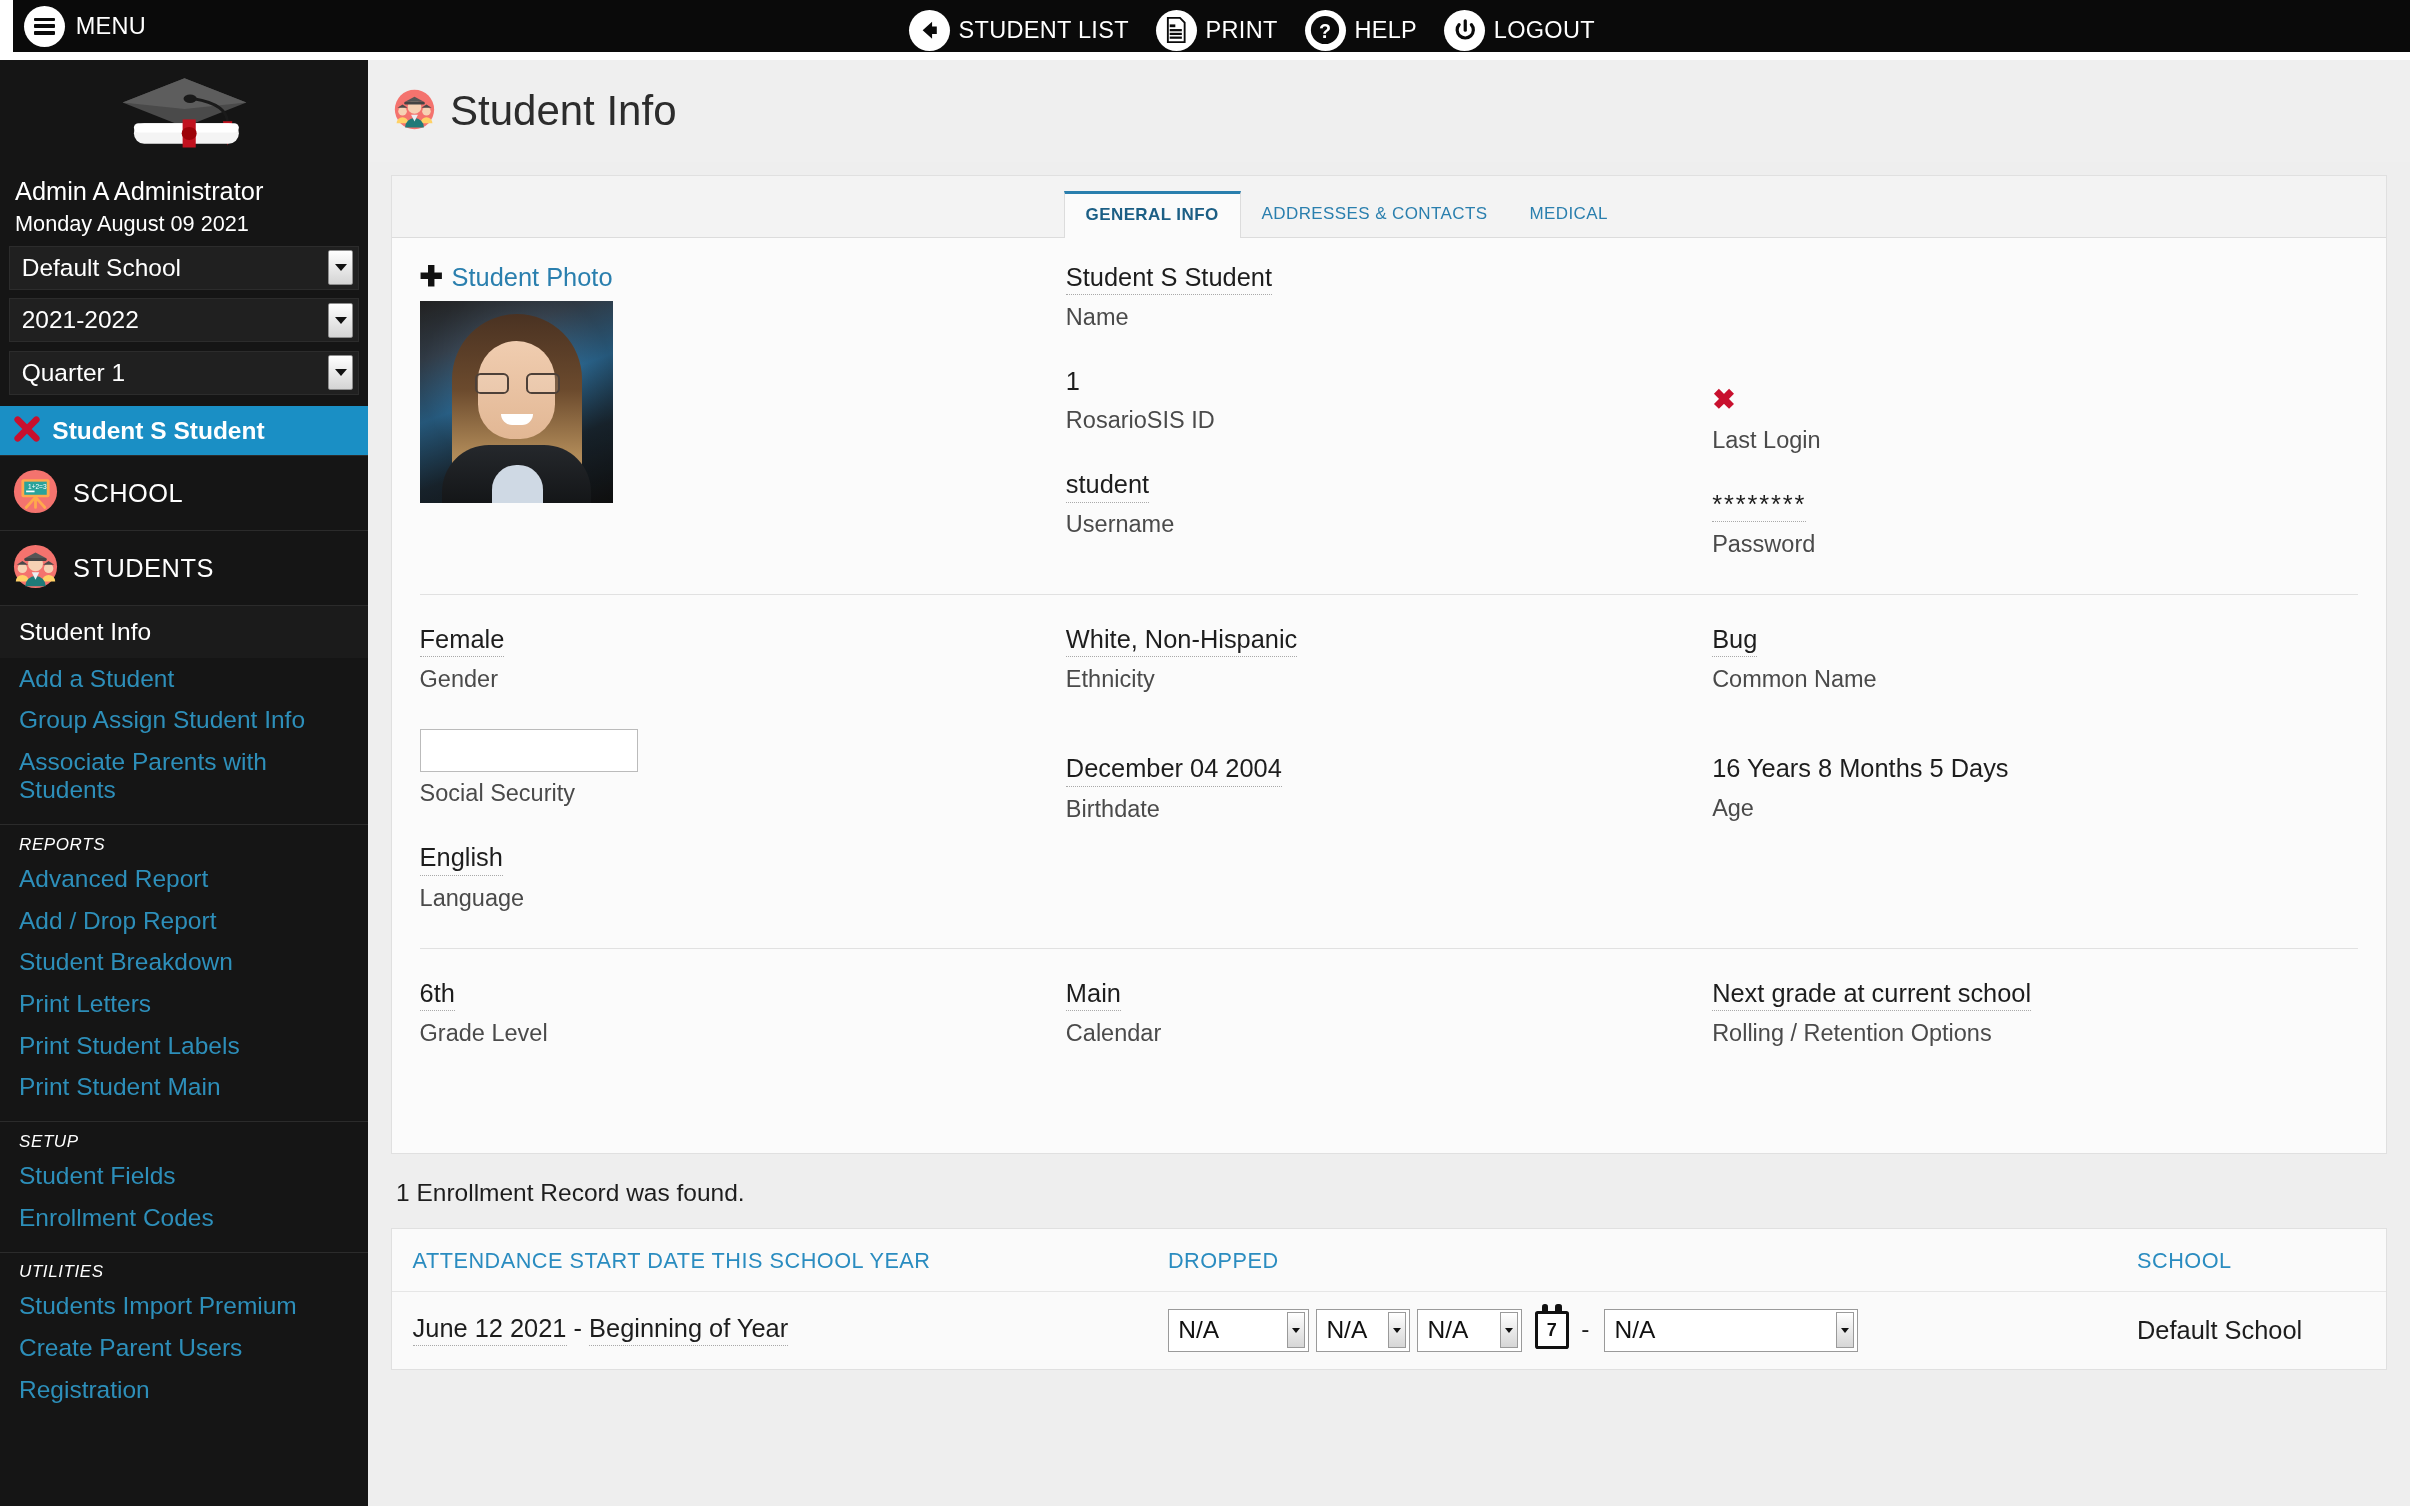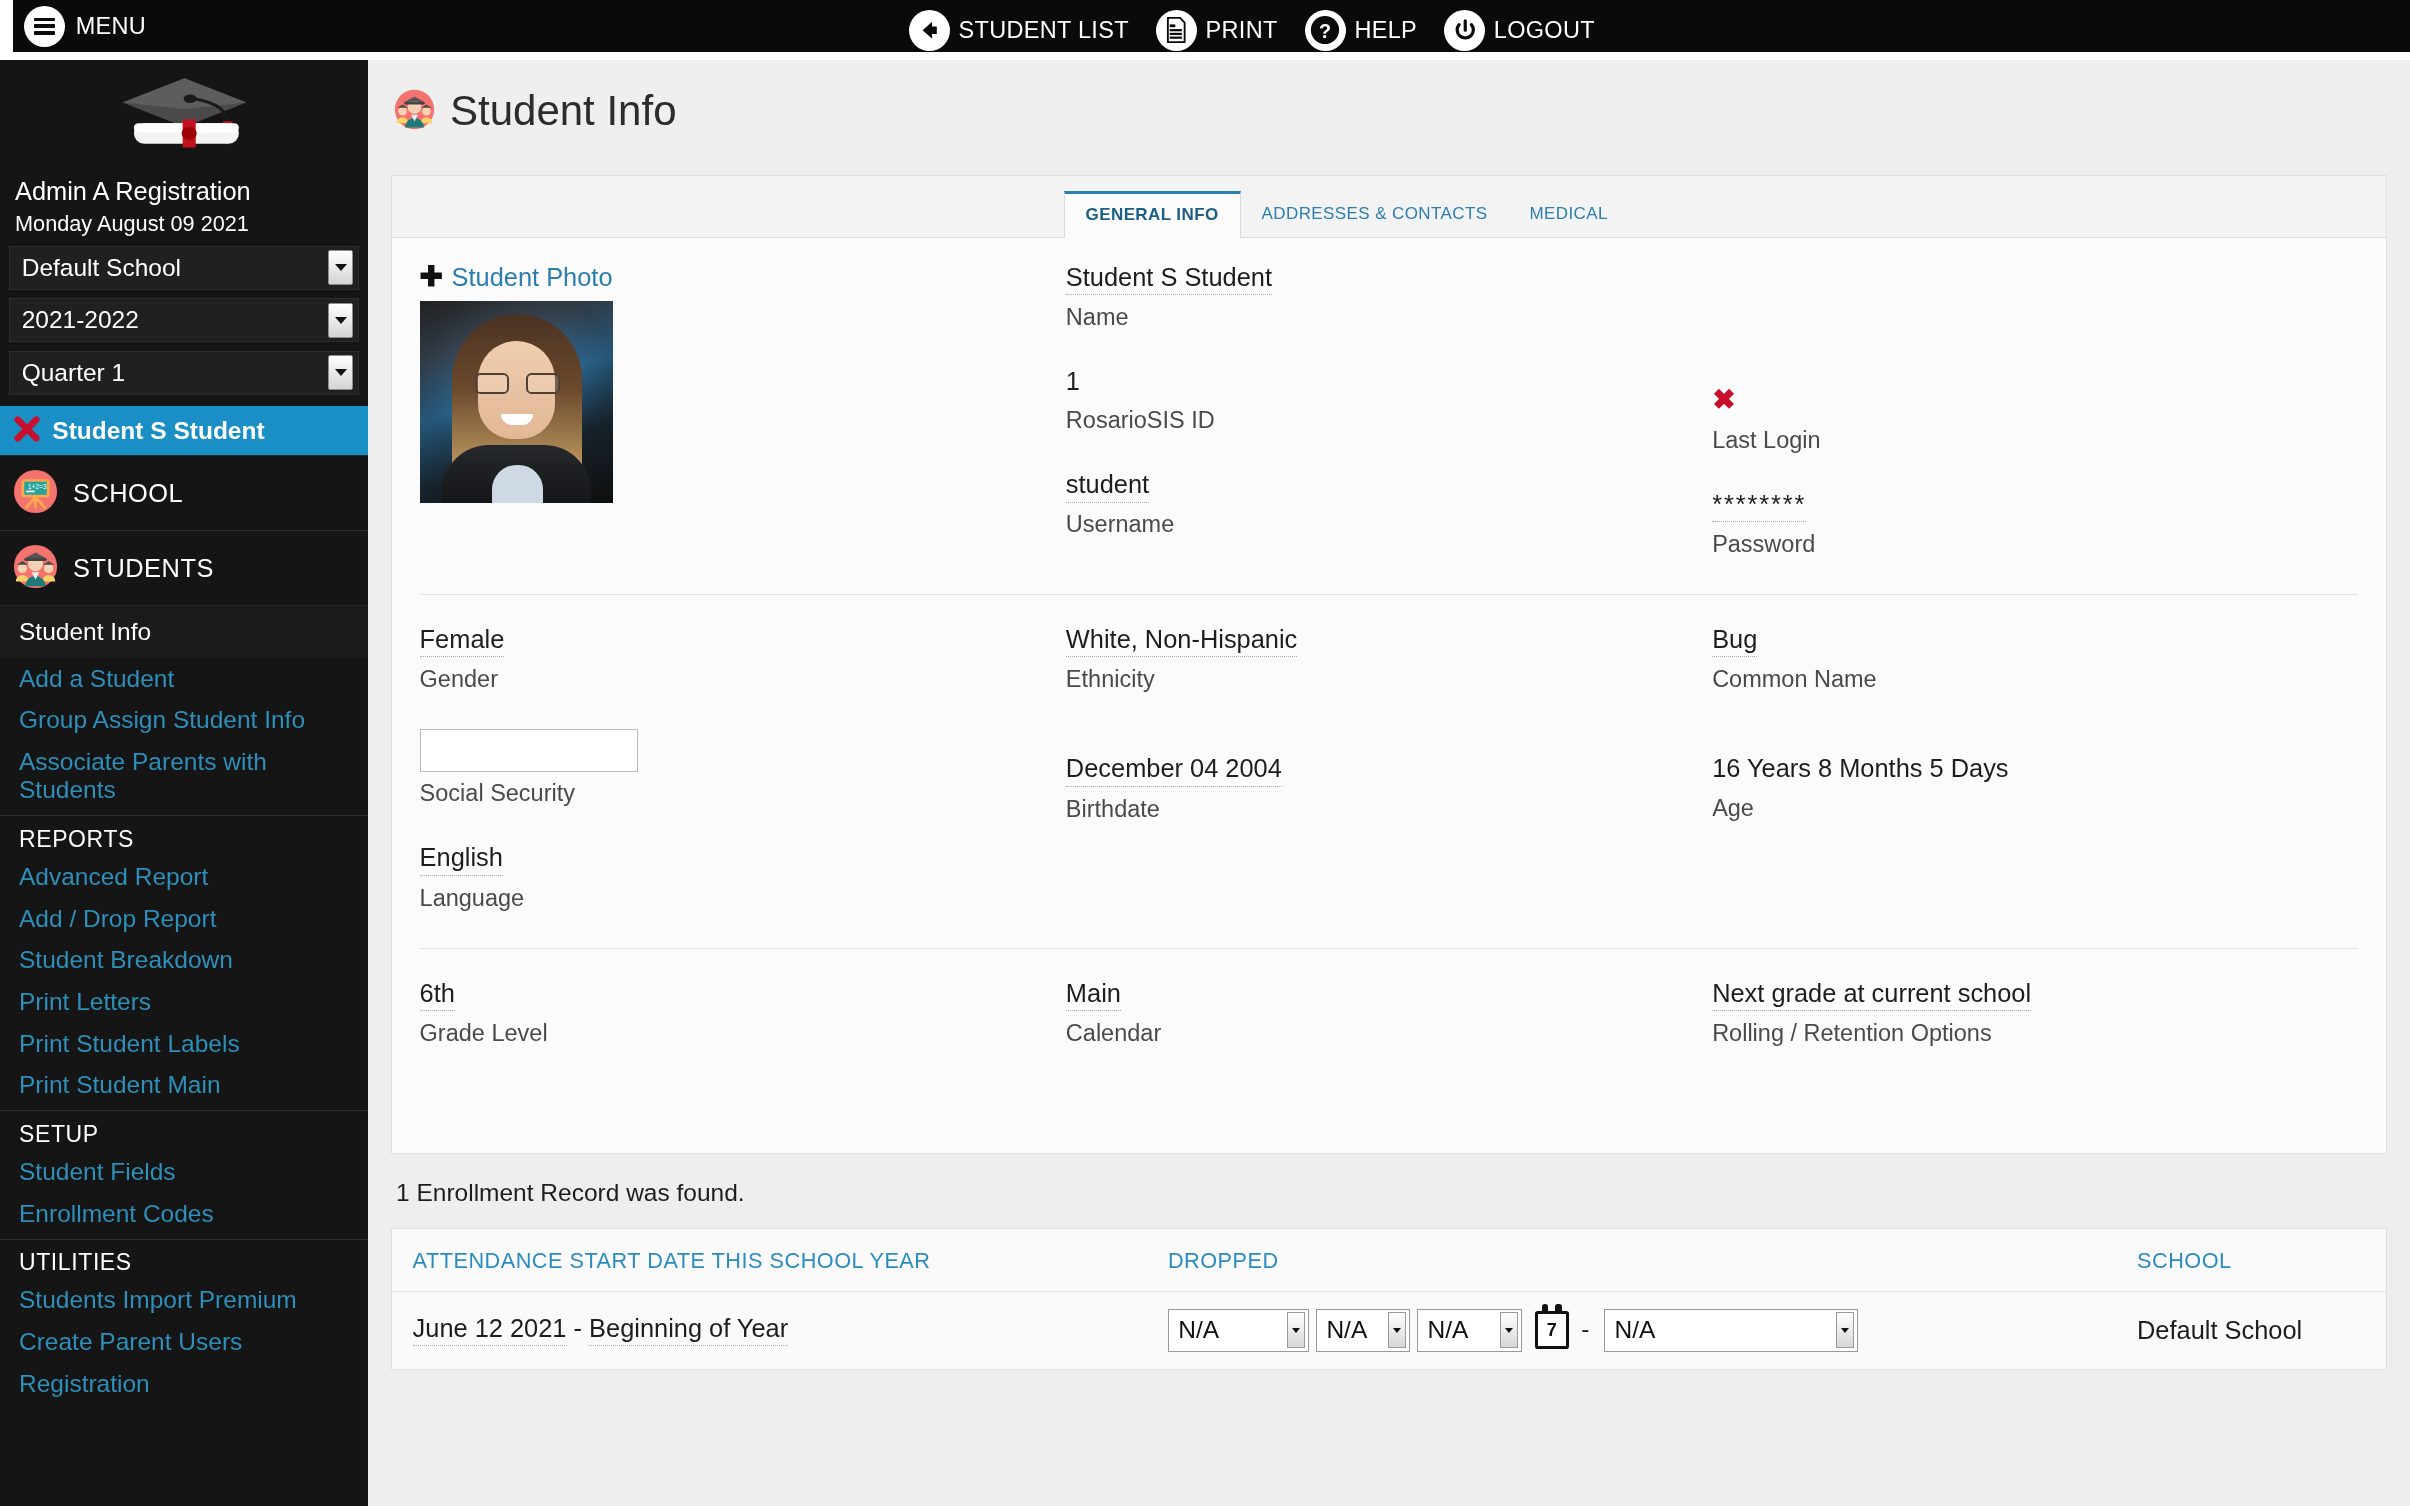--- a/index.html
+++ b/index.html
@@ -114,22 +114,22 @@
   }
   .nav-current .lbl { color: #ffffff; font-size: 24.5px; }
 
   .nav-link {
     padding: 6.6px 0 6.6px 19px;
     color: #2d8fba; font-size: 24.5px; line-height: 1.16;
     cursor: pointer;
   }
   .nav-group-head {
     padding: 9.4px 0 3.8px 19px;
-    color: #ffffff; font-size: 23px; letter-spacing: 0.6px;
-    border-top: 0.9px solid #2b2b2b; margin-top: 4px;
+    color: #ffffff; font-size: 17px; letter-spacing: 0.6px;
+    border-top: 0.9px solid #2b2b2b; margin-top: 13px; font-style: italic;
   }
 
   
   #main {
     position: absolute; top: 60px; left: 368px;
     width: 2042px; height: 1446px;
     background: #eeeeee;
     overflow: hidden;
   }
   #page-head {
@@ -374,21 +374,21 @@
       <ellipse cx="96" cy="36" rx="7" ry="4.5" fill="#1a1a1a"></ellipse>
       <path d="M100 36 C124 40 136 48 136 62" stroke="#1a1a1a" stroke-width="3" fill="none"></path>
       <path d="M131 60 h10 l-5 26 z" fill="#c1121f"></path>
       <rect x="36" y="62" width="112" height="22" rx="11" fill="#f4f4f4"></rect>
       <rect x="36" y="62" width="112" height="10" rx="5" fill="#ffffff"></rect>
       <rect x="88" y="58" width="14" height="30" fill="#c1121f"></rect>
       <ellipse cx="95" cy="73" rx="8" ry="7" fill="#9d0208"></ellipse>
     </svg>
   </div>
 
-  <div id="user-name">Admin A Registration</div>
+  <div id="user-name">Admin A Administrator</div>
   <div id="user-date">Monday August 09 2021</div>
 
   <div class="sel-row">
     <span class="sel-text">Default School</span>
     <span class="sel-arrow"></span>
   </div>
   <div class="sel-row">
     <span class="sel-text">2021-2022</span>
     <span class="sel-arrow"></span>
   </div>

